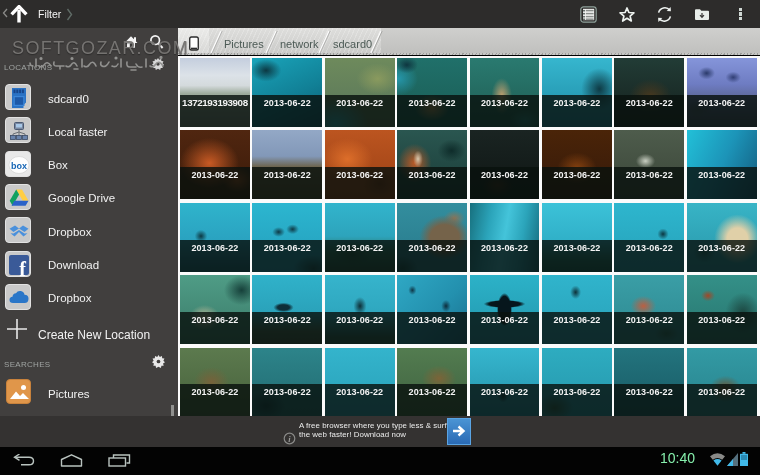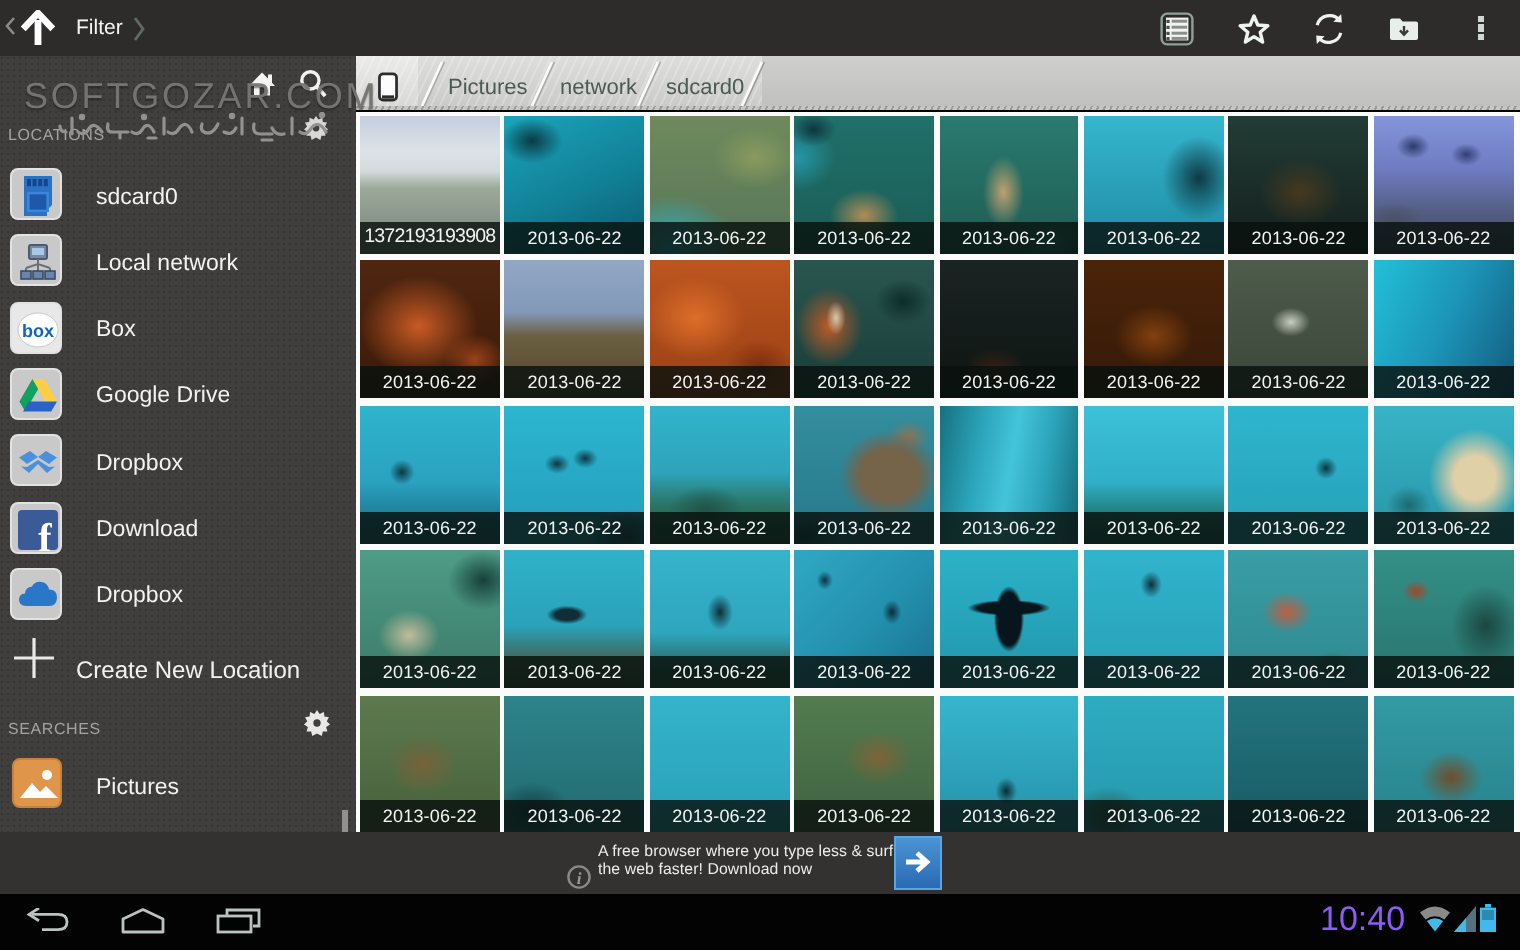--- a/index.html
+++ b/index.html
@@ -16,22 +16,22 @@
   background:#c9c9c9;border:1px solid #e2e2e2;box-sizing:border-box;overflow:hidden;}
 .silabel{position:absolute;left:48px;top:50%;transform:translateY(-50%);
   color:#f2f2f2;font-size:11.5px;}
 .shead{position:absolute;left:4px;color:#a0a4a2;font-size:8px;letter-spacing:.3px;}
 
 #crumb{left:178px;top:28px;width:582px;height:27px;
   background:linear-gradient(#d8d8d6,#c2c2c0);}
 
 #grid{left:178px;top:56px;width:582px;height:360px;background:#fbfbfb;overflow:hidden;}
 .cell{position:absolute;width:69.8px;height:68.8px;overflow:hidden;}
-.lbl{position:absolute;left:0;bottom:0;width:100%;height:16px;background:rgba(9,17,13,.82);
-  color:#f4f4f4;font-size:9px;font-weight:normal;text-align:center;line-height:16.5px;
+.lbl{position:absolute;left:0;bottom:0;width:100%;height:32px;background:rgba(9,17,13,.82);
+  color:#f4f4f4;font-size:9px;font-weight:bold;text-align:center;line-height:16.5px;
   letter-spacing:.1px;}
 
 #adbar{left:0;top:416px;width:760px;height:31px;background:#343231;}
 
 #navbar{left:0;top:447px;width:760px;height:28px;background:#030303;}
 
 #wm1{left:12px;top:38px;color:rgba(120,118,116,.97);font-size:18px;font-weight:normal;
   letter-spacing:1.4px;text-shadow:0 1px 1px rgba(30,30,30,.6);z-index:50;}
 </style></head>
 <body>
@@ -116,21 +116,21 @@
           <rect x="10" y="6" width="6" height="3.5" fill="#a8c8e8"></rect>
           <g stroke="#6a6f74" stroke-width="1" fill="none">
             <path d="M13 11.5 L13 14 M7 16 L13 14 L19 16 M7 16 L7 17.5 M13 14 L13 17.5 M19 16 L19 17.5"></path>
           </g>
           <g fill="#6a84ac" stroke="#3a4a64" stroke-width=".8">
             <rect x="4.5" y="17.5" width="5" height="4"></rect>
             <rect x="10.5" y="17.5" width="5" height="4"></rect>
             <rect x="16.5" y="17.5" width="5" height="4"></rect>
           </g>
         </svg></div>
-    <div class="silabel">Local network</div>
+    <div class="silabel">Local faster</div>
   </div>
   <div class="sideitem" style="top:153.9px;">
     <div class="iconframe"><svg width="26" height="26" viewBox="0 0 26 26">
           <path d="M10.2 4.5 L16 4.5 L22.5 15.8 L16.7 15.8 Z" fill="#ffce43"></path>
           <path d="M10.2 4.5 L3.7 15.8 L6.6 20.8 L13.1 9.5 Z" fill="#11a15f"></path>
           <path d="M5.5 20.8 L8.4 15.8 L22.5 15.8 L19.6 20.8 Z" fill="#2a62c8"></path>
         </svg></div>
     <div class="silabel">Google Drive</div>
   </div>
   <div class="sideitem" style="top:120.6px;">
@@ -354,21 +354,21 @@
       <path d="M3 3.2 L16 3.2 Q20.5 3.2 20.5 7 Q20.5 10.8 16 10.8 L8 10.8" stroke="#b9c3bf" stroke-width="1.4" fill="none"></path>
       <path d="M6.5 0 L1.5 3.2 L6.5 6.4" stroke="#b9c3bf" stroke-width="1.4" fill="none"></path>
     </svg>
   <svg class="abs" style="left:60px;top:7px" width="23" height="13" viewBox="0 0 23 13">
       <path d="M1.5 12 L1.5 5.5 L11.5 0.8 L21.5 5.5 L21.5 12 Z" stroke="#b9c3bf" stroke-width="1.4" fill="none" stroke-linejoin="round"></path>
     </svg>
   <svg class="abs" style="left:108px;top:7px" width="23" height="13" viewBox="0 0 23 13">
       <path d="M5.5 4 L5.5 1 L21.5 1 L21.5 9 L18.5 9" stroke="#b9c3bf" stroke-width="1.4" fill="none"></path>
       <rect x="1" y="4" width="16.5" height="8" stroke="#b9c3bf" stroke-width="1.4" fill="none"></rect>
     </svg>
-  <div class="abs" style="left:660px;top:3px;color:#8b5cf6;font-size:17px;">10:40</div>
+  <div class="abs" style="left:660px;top:3px;color:#86efac;font-size:14px;">10:40</div>
   <svg class="abs" style="left:710px;top:6px" width="15" height="13" viewBox="0 0 15 13">
       <path d="M0 3.2 Q7.5 -2.8 15 3.2 L12.2 6.8 Q7.5 3.4 2.8 6.8 Z" fill="#8a8a88"></path>
       <path d="M3.4 7.5 Q7.5 4.7 11.6 7.5 L7.5 12.7 Z" fill="#41b9e9"></path>
     </svg>
   <svg class="abs" style="left:727px;top:6px" width="11" height="13" viewBox="0 0 11 13">
       <path d="M0 13 L11 13 L11 0 Z" fill="#55707e"></path>
       <path d="M0 13 L6 13 L6 6 Z" fill="#41b9e9"></path>
     </svg>
   <svg class="abs" style="left:740px;top:5px" width="8" height="14" viewBox="0 0 8 14">
       <rect x="2.5" y="0" width="3" height="1.8" fill="#41b9e9"></rect>

